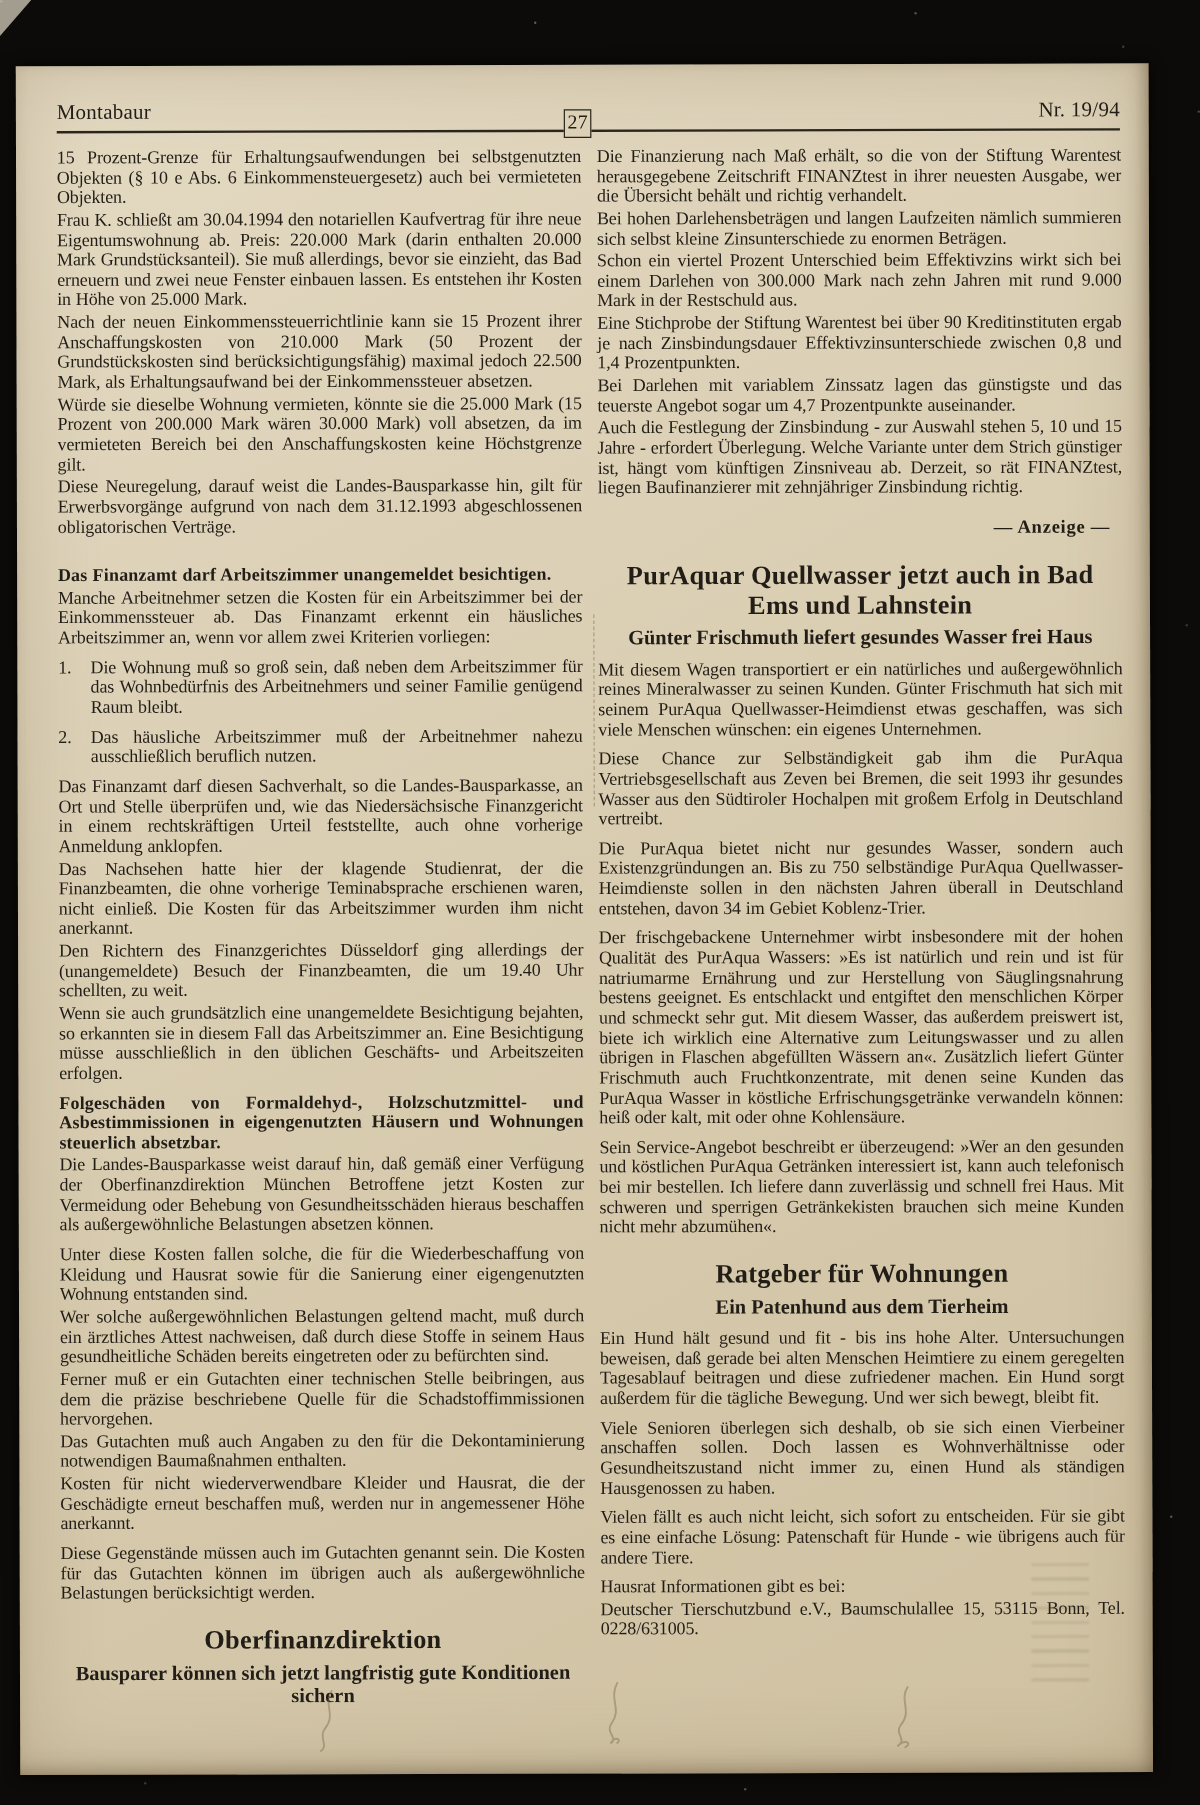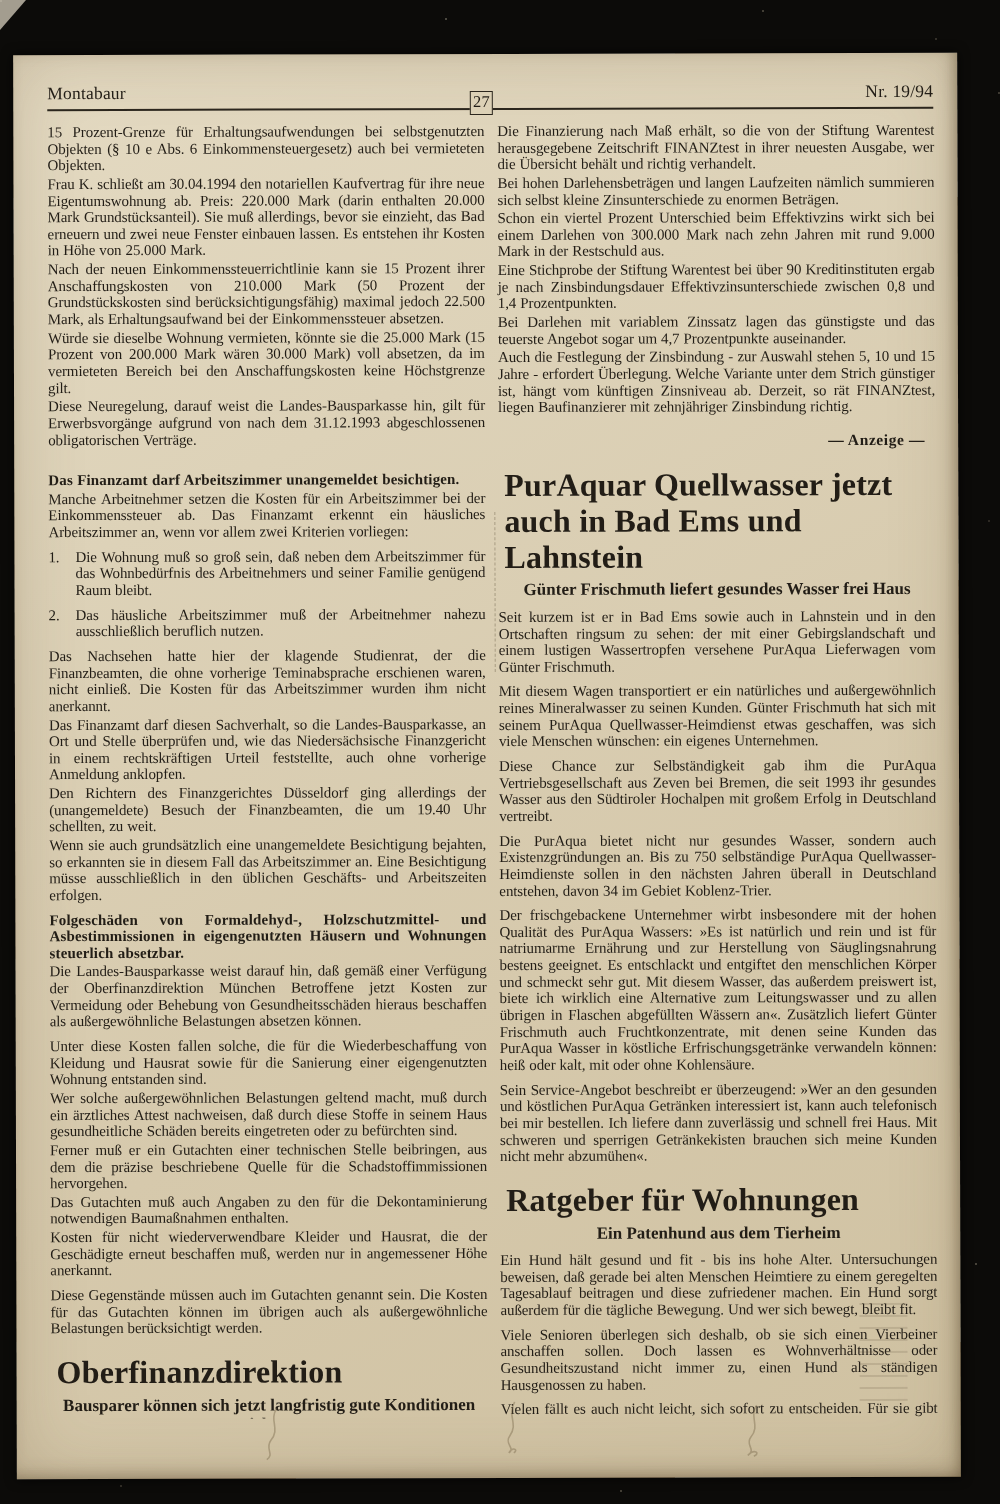--- a/index.html
+++ b/index.html
@@ -59,21 +59,21 @@
     letter-spacing:-0.1px;
     word-spacing:.4px;
     margin:0 0 2px;
   }
   .lead{font-weight:bold;margin-top:24px;letter-spacing:.15px;}
   .spaced{margin-top:8px;}
   .li{display:flex;margin:8px 0;}
   .li .marker{flex:0 0 27px;}
   .li .li-text{flex:1 1 auto;text-align:justify;hyphens:auto;-webkit-hyphens:auto;}
   .h1{
-    font-size:32px;font-weight:bold;text-align:left;
+    font-size:22px;font-weight:bold;text-align:center;
     line-height:1.12;margin:18px 6px 5px;letter-spacing:.2px;
   }
   .h2{
     font-size:17px;font-weight:bold;text-align:center;
     line-height:1.15;margin:2px 10px 9px;
   }
   .anzeige{
     font-size:15.5px;font-weight:bold;text-align:right;
     margin:16px 10px 8px 0;letter-spacing:.6px;
   }
@@ -114,22 +114,22 @@
         <div class="lead">Das Finanzamt darf Arbeitszimmer unangemeldet besichtigen.</div>
         <div class="p">Manche Arbeitnehmer setzen die Kosten für ein Arbeitszimmer bei der Einkommenssteuer ab. Das Finanzamt erkennt ein häusliches Arbeitszimmer an, wenn vor allem zwei Kriterien vorliegen:</div>
         <div class="li">
           <span class="marker">1.</span>
           <span class="li-text">Die Wohnung muß so groß sein, daß neben dem Arbeitszimmer für das Wohnbedürfnis des Arbeitnehmers und seiner Familie genügend Raum bleibt.</span>
         </div>
         <div class="li">
           <span class="marker">2.</span>
           <span class="li-text">Das häusliche Arbeitszimmer muß der Arbeitnehmer nahezu ausschließlich beruflich nutzen.</span>
         </div>
+        <div class="p">Das Finanzamt darf diesen Sachverhalt, so die Landes-Bausparkasse, an Ort und Stelle überprüfen und, wie das Niedersächsische Finanzgericht in einem rechtskräftigen Urteil feststellte, auch ohne vorherige Anmeldung anklopfen.</div>
         <div class="p">Das Nachsehen hatte hier der klagende Studienrat, der die Finanzbeamten, die ohne vorherige Teminabsprache erschienen waren, nicht einließ. Die Kosten für das Arbeitszimmer wurden ihm nicht anerkannt.</div>
-        <div class="p">Das Finanzamt darf diesen Sachverhalt, so die Landes-Bausparkasse, an Ort und Stelle überprüfen und, wie das Niedersächsische Finanzgericht in einem rechtskräftigen Urteil feststellte, auch ohne vorherige Anmeldung anklopfen.</div>
         <div class="p">Den Richtern des Finanzgerichtes Düsseldorf ging allerdings der (unangemeldete) Besuch der Finanzbeamten, die um 19.40 Uhr schellten, zu weit.</div>
         <div class="p">Wenn sie auch grundsätzlich eine unangemeldete Besichtigung bejahten, so erkannten sie in diesem Fall das Arbeitszimmer an. Eine Besichtigung müsse ausschließlich in den üblichen Geschäfts- und Arbeitszeiten erfolgen.</div>
         <div class="lead spaced">Folgeschäden von Formaldehyd-, Holzschutzmittel- und Asbestimmissionen in eigengenutzten Häusern und Wohnungen steuerlich absetzbar.</div>
         <div class="p">Die Landes-Bausparkasse weist darauf hin, daß gemäß einer Verfügung der Oberfinanzdirektion München Betroffene jetzt Kosten zur Vermeidung oder Behebung von Gesundheitsschäden hieraus beschaffen als außergewöhnliche Belastungen absetzen können.</div>
         <div class="p spaced">Unter diese Kosten fallen solche, die für die Wiederbeschaffung von Kleidung und Hausrat sowie für die Sanierung einer eigengenutzten Wohnung entstanden sind.</div>
         <div class="p">Wer solche außergewöhnlichen Belastungen geltend macht, muß durch ein ärztliches Attest nachweisen, daß durch diese Stoffe in seinem Haus gesundheitliche Schäden bereits eingetreten oder zu befürchten sind.</div>
         <div class="p">Ferner muß er ein Gutachten einer technischen Stelle beibringen, aus dem die präzise beschriebene Quelle für die Schadstoffimmissionen hervorgehen.</div>
         <div class="p">Das Gutachten muß auch Angaben zu den für die Dekontaminierung notwendigen Baumaßnahmen enthalten.</div>
         <div class="p">Kosten für nicht wiederverwendbare Kleider und Hausrat, die der Geschädigte erneut beschaffen muß, werden nur in angemessener Höhe anerkannt.</div>
         <div class="p spaced">Diese Gegenstände müssen auch im Gutachten genannt sein. Die Kosten für das Gutachten können im übrigen auch als außergewöhnliche Belastungen berücksichtigt werden.</div>
@@ -140,21 +140,20 @@
     <div class="col">
         <div class="p">Die Finanzierung nach Maß erhält, so die von der Stiftung Warentest herausgegebene Zeitschrift FINANZtest in ihrer neuesten Ausgabe, wer die Übersicht behält und richtig verhandelt.</div>
         <div class="p">Bei hohen Darlehensbeträgen und langen Laufzeiten nämlich summieren sich selbst kleine Zinsunterschiede zu enormen Beträgen.</div>
         <div class="p">Schon ein viertel Prozent Unterschied beim Effektivzins wirkt sich bei einem Darlehen von 300.000 Mark nach zehn Jahren mit rund 9.000 Mark in der Restschuld aus.</div>
         <div class="p">Eine Stichprobe der Stiftung Warentest bei über 90 Kreditinstituten ergab je nach Zinsbindungsdauer Effektivzinsunterschiede zwischen 0,8 und 1,4 Prozentpunkten.</div>
         <div class="p">Bei Darlehen mit variablem Zinssatz lagen das günstigste und das teuerste Angebot sogar um 4,7 Prozentpunkte auseinander.</div>
         <div class="p">Auch die Festlegung der Zinsbindung - zur Auswahl stehen 5, 10 und 15 Jahre - erfordert Überlegung. Welche Variante unter dem Strich günstiger ist, hängt vom künftigen Zinsniveau ab. Derzeit, so rät FINANZtest, liegen Baufinanzierer mit zehnjähriger Zinsbindung richtig.</div>
         <div class="anzeige">— Anzeige —</div>
         <div class="h1">PurAquar Quellwasser jetzt auch in Bad Ems und Lahnstein</div>
         <div class="h2">Günter Frischmuth liefert gesundes Wasser frei Haus</div>
-        <div class="p">Seit kurzem ist er in Bad Ems sowie auch in Lahnstein und in den Ortschaften ringsum zu sehen: der mit einer Gebirgslandschaft und einem lustigen Wassertropfen versehene PurAqua Lieferwagen vom Günter Frischmuth.</div>
         <div class="p spaced">Mit diesem Wagen transportiert er ein natürliches und außergewöhnlich reines Mineralwasser zu seinen Kunden. Günter Frischmuth hat sich mit seinem PurAqua Quellwasser-Heimdienst etwas geschaffen, was sich viele Menschen wünschen: ein eigenes Unternehmen.</div>
         <div class="p spaced">Diese Chance zur Selbständigkeit gab ihm die PurAqua Vertriebsgesellschaft aus Zeven bei Bremen, die seit 1993 ihr gesundes Wasser aus den Südtiroler Hochalpen mit großem Erfolg in Deutschland vertreibt.</div>
         <div class="p spaced">Die PurAqua bietet nicht nur gesundes Wasser, sondern auch Existenzgründungen an. Bis zu 750 selbständige PurAqua Quellwasser-Heimdienste sollen in den nächsten Jahren überall in Deutschland entstehen, davon 34 im Gebiet Koblenz-Trier.</div>
         <div class="p spaced">Der frischgebackene Unternehmer wirbt insbesondere mit der hohen Qualität des PurAqua Wassers: »Es ist natürlich und rein und ist für natriumarme Ernährung und zur Herstellung von Säuglingsnahrung bestens geeignet. Es entschlackt und entgiftet den menschlichen Körper und schmeckt sehr gut. Mit diesem Wasser, das außerdem preiswert ist, biete ich wirklich eine Alternative zum Leitungswasser und zu allen übrigen in Flaschen abgefüllten Wässern an«. Zusätzlich liefert Günter Frischmuth auch Fruchtkonzentrate, mit denen seine Kunden das PurAqua Wasser in köstliche Erfrischungsgetränke verwandeln können: heiß oder kalt, mit oder ohne Kohlensäure.</div>
         <div class="p spaced">Sein Service-Angebot beschreibt er überzeugend: »Wer an den gesunden und köstlichen PurAqua Getränken interessiert ist, kann auch telefonisch bei mir bestellen. Ich liefere dann zuverlässig und schnell frei Haus. Mit schweren und sperrigen Getränkekisten brauchen sich meine Kunden nicht mehr abzumühen«.</div>
         <div class="h1">Ratgeber für Wohnungen</div>
         <div class="h2">Ein Patenhund aus dem Tierheim</div>
         <div class="p">Ein Hund hält gesund und fit - bis ins hohe Alter. Untersuchungen beweisen, daß gerade bei alten Menschen Heimtiere zu einem geregelten Tagesablauf beitragen und diese zufriedener machen. Ein Hund sorgt außerdem für die tägliche Bewegung. Und wer sich bewegt, bleibt fit.</div>
         <div class="p spaced">Viele Senioren überlegen sich deshalb, ob sie sich einen Vierbeiner anschaffen sollen. Doch lassen es Wohnverhältnisse oder Gesundheitszustand nicht immer zu, einen Hund als ständigen Hausgenossen zu haben.</div>
         <div class="p spaced">Vielen fällt es auch nicht leicht, sich sofort zu entscheiden. Für sie gibt es eine einfache Lösung: Patenschaft für Hunde - wie übrigens auch für andere Tiere.</div>

